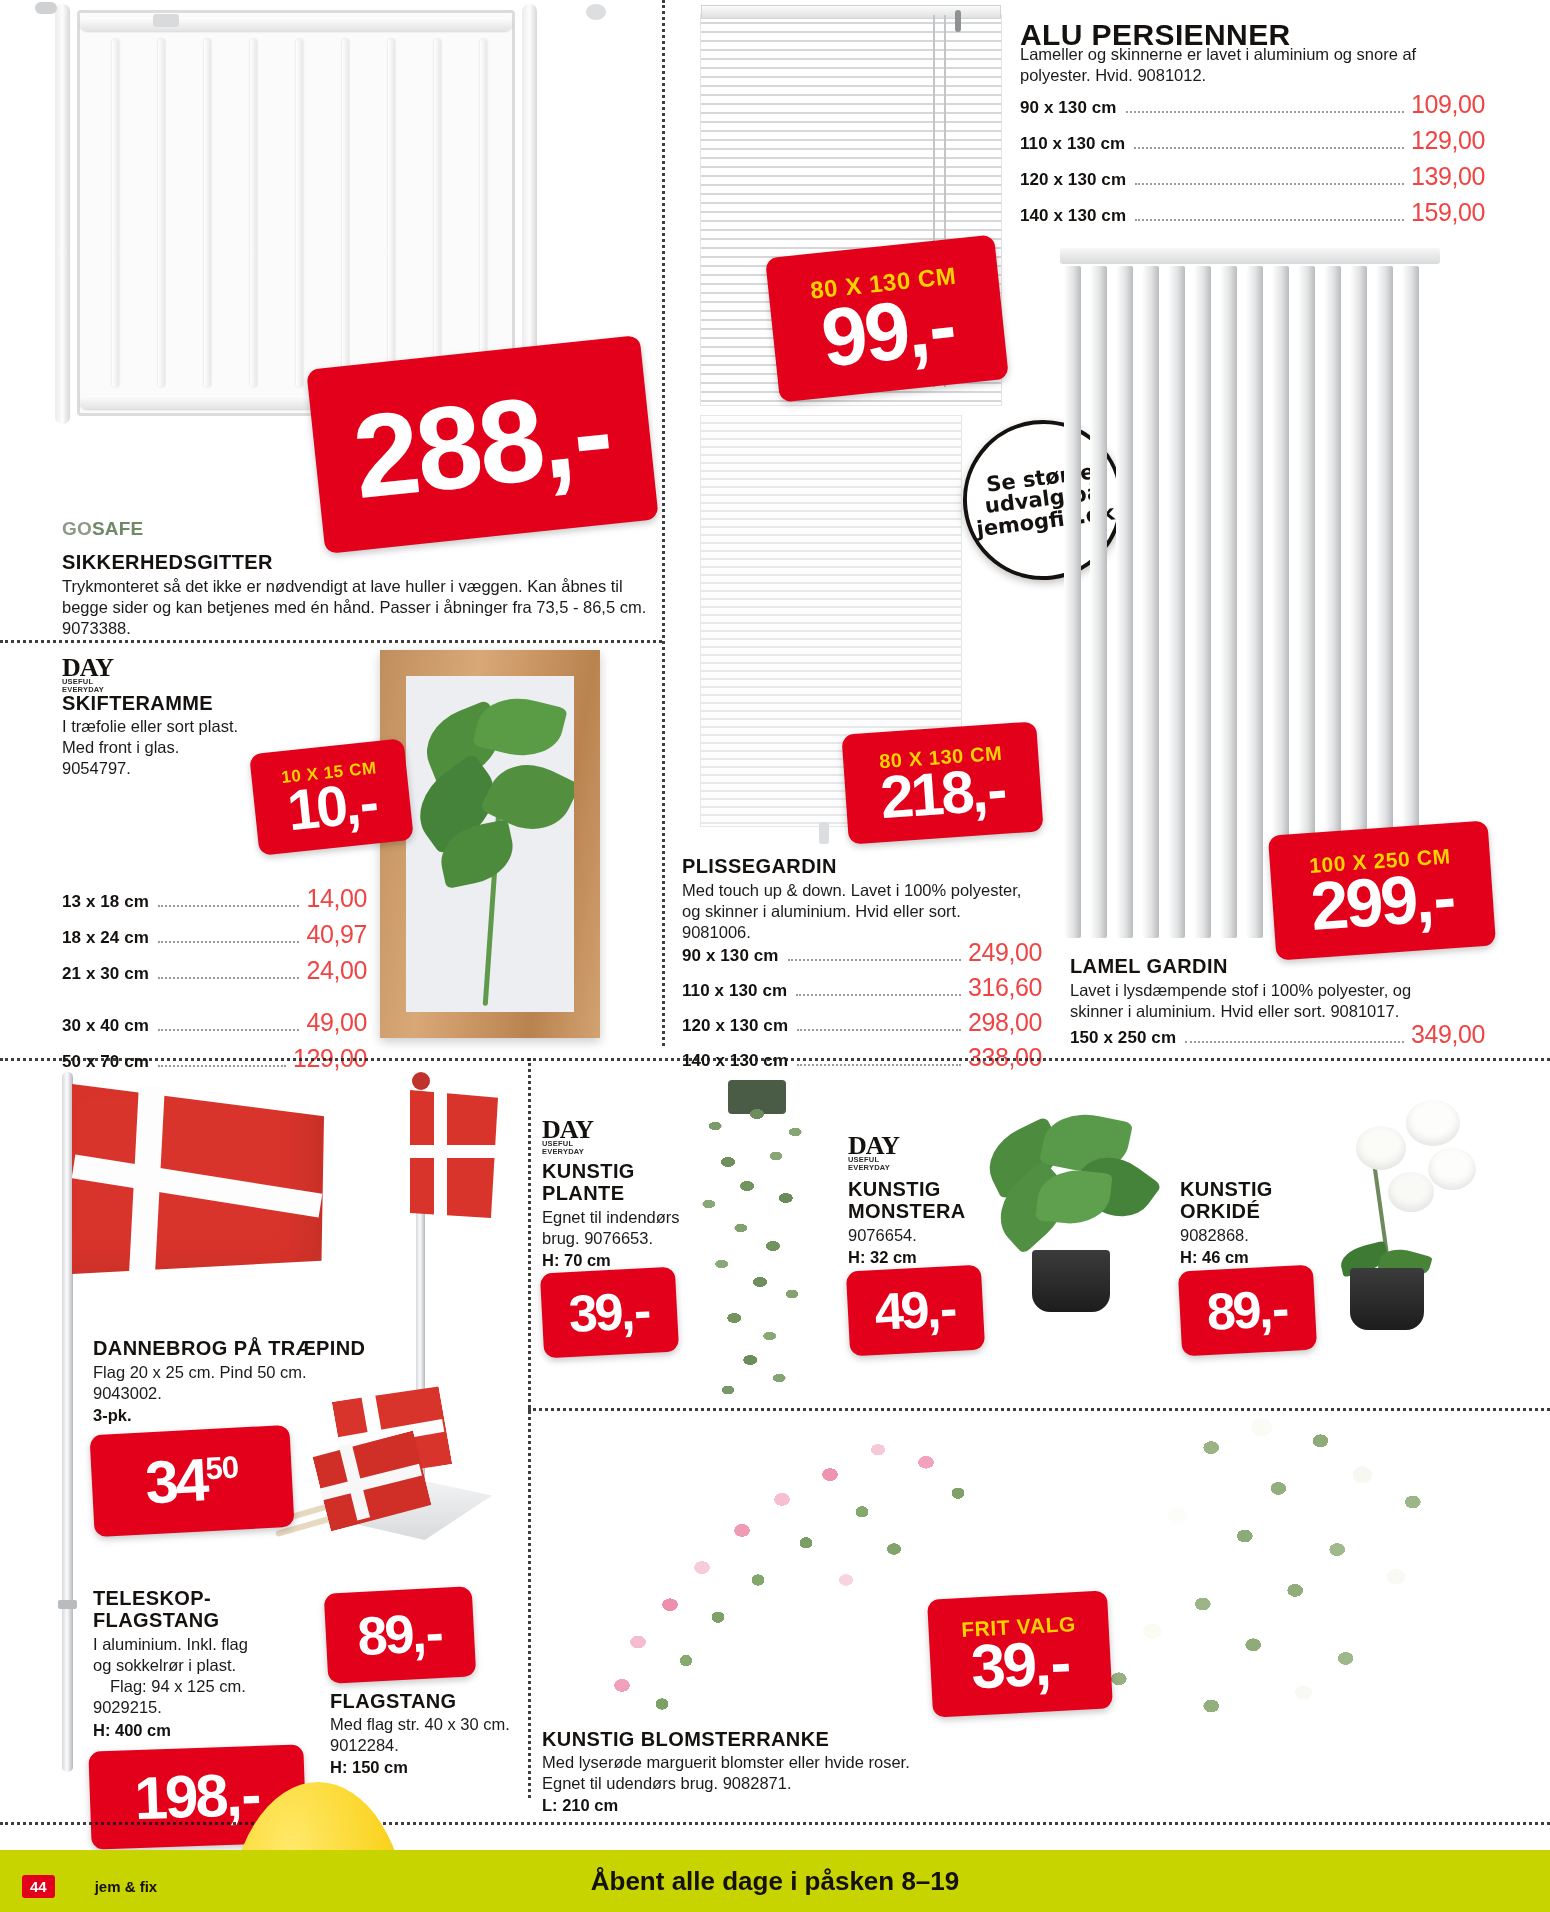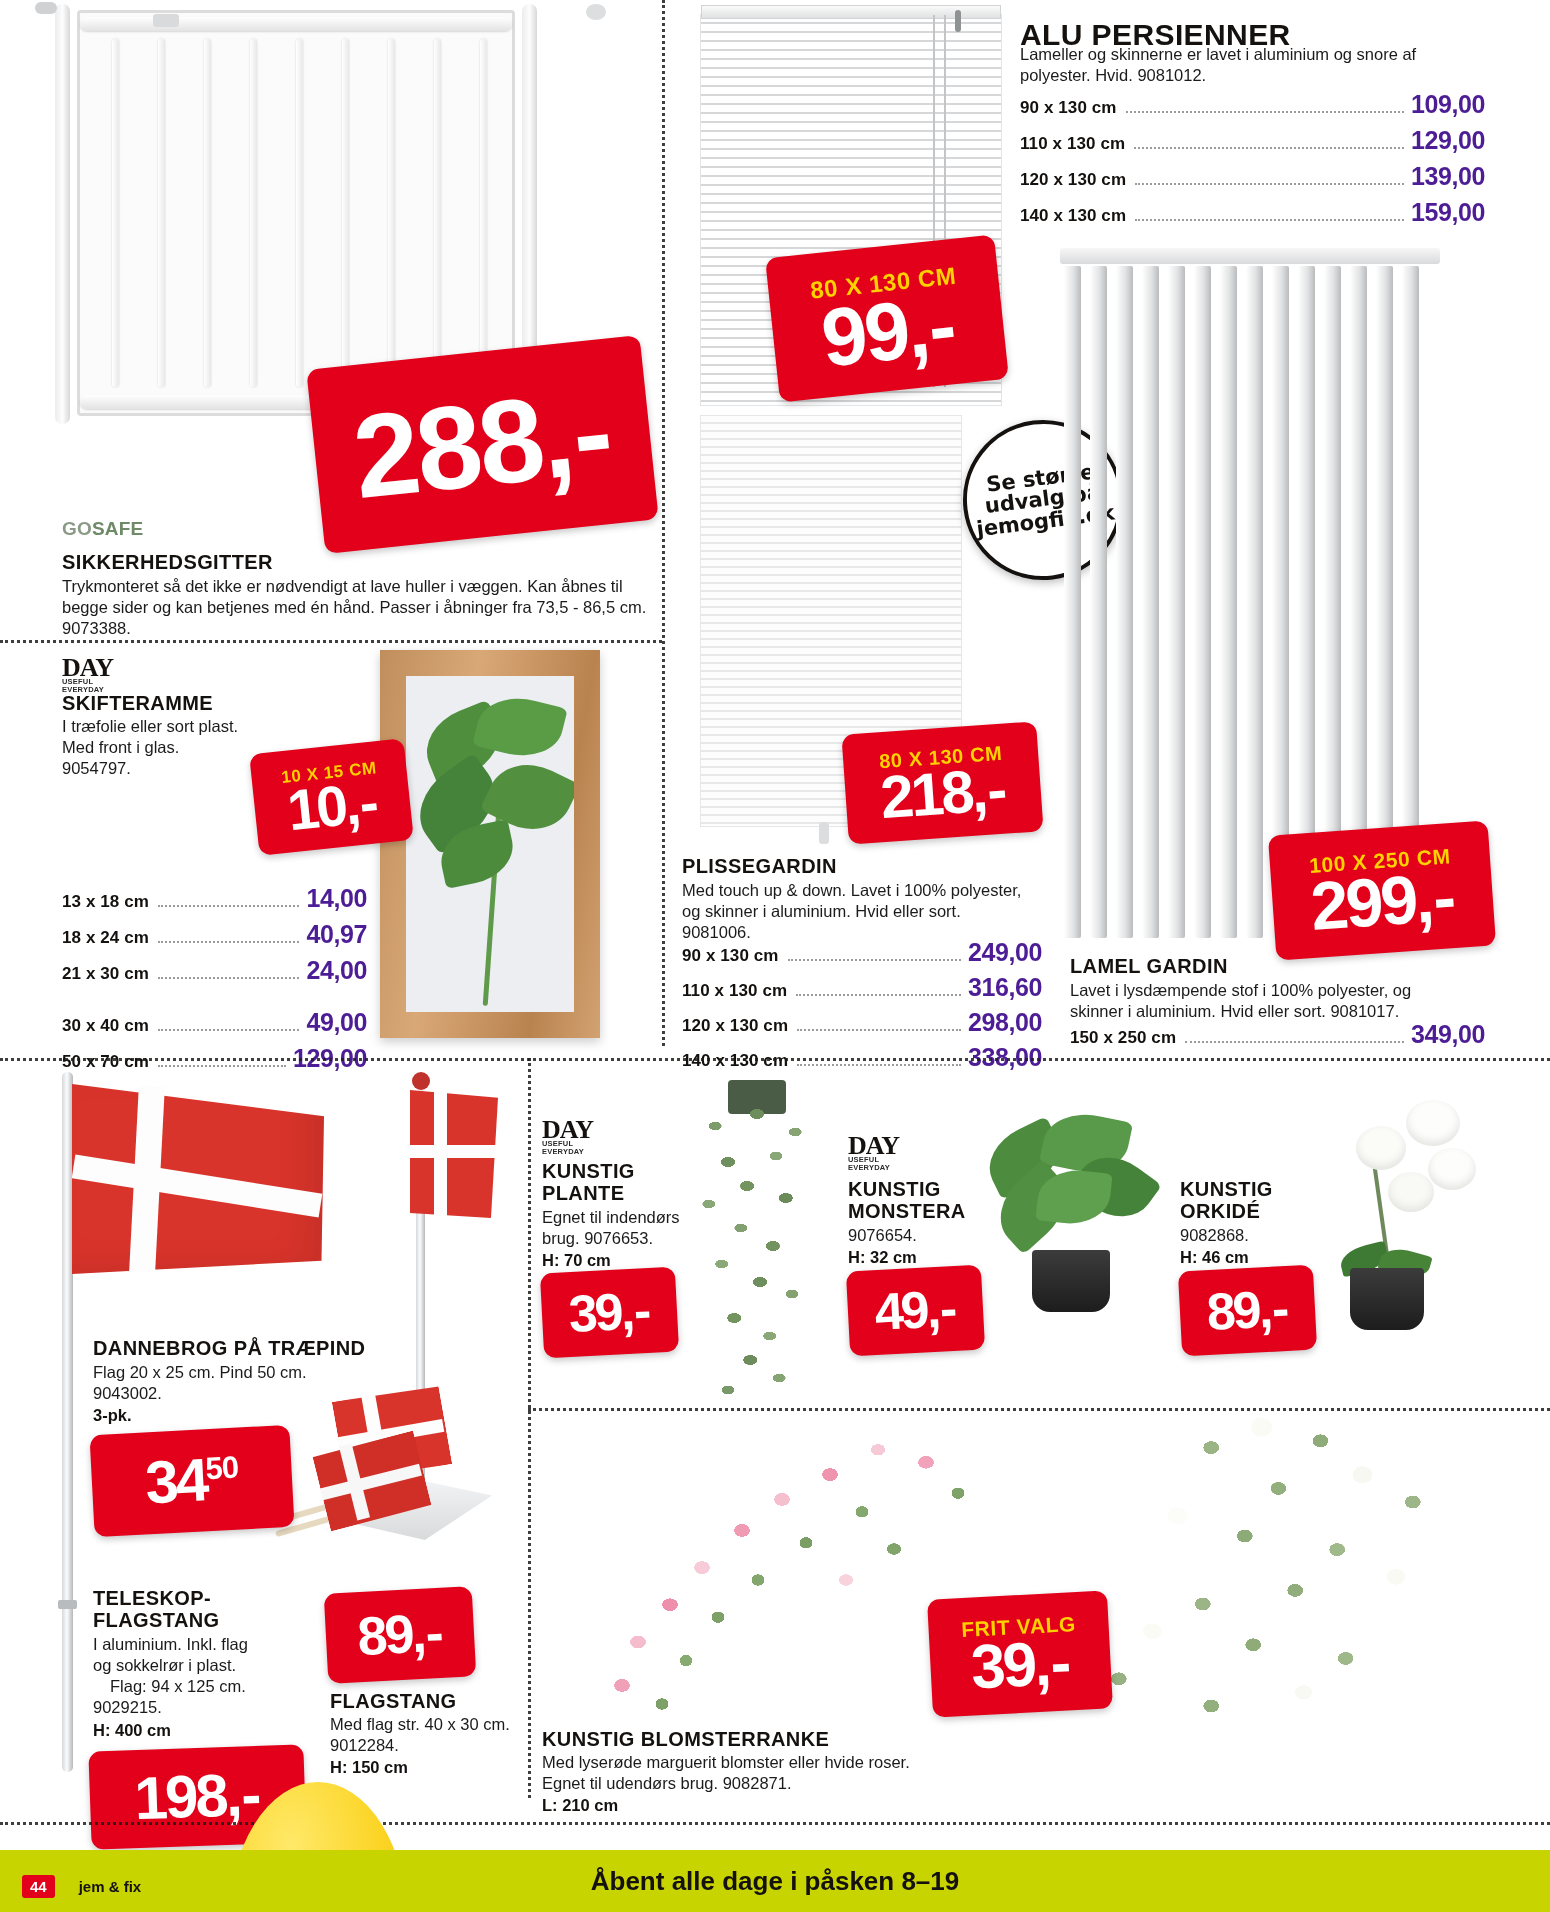--- a/index.html
+++ b/index.html
@@ -23,21 +23,21 @@
 
   
   .dotline{position:absolute;border-top:3px dotted #1d1d1b;opacity:.85;}
   .dotcol{position:absolute;border-left:3px dotted #1d1d1b;opacity:.85;}
 
   
   .ptable{position:absolute;}
   .prow{display:flex;align-items:baseline;white-space:nowrap;}
   .prow .sz{font-weight:bold;font-size:17px;letter-spacing:.1px;color:#14110f;}
   .prow .lead{flex:1 1 auto;border-bottom:2.5px dotted #9b9b9b;margin:0 7px 5px 9px;height:10px;}
-  .prow .amt{font-weight:bold;font-size:25px;color:#4c1d95;letter-spacing:-.4px;}
+  .prow .amt{font-weight:normal;font-size:25px;color:#ef4444;letter-spacing:-.4px;}
 
   
   .splash{position:absolute;background:#e2001a;color:#fff;border-radius:12px;
           display:flex;flex-direction:column;align-items:center;justify-content:center;
           box-shadow:0 3px 7px rgba(0,0,0,.22);}
   .splash .hdr{color:#ffd100;font-weight:bold;letter-spacing:.6px;line-height:1;}
   .splash .num{font-weight:bold;line-height:.84;letter-spacing:-3px;}
   .splash .num .kr{letter-spacing:-1px;}
   .splash .sup{font-size:.52em;vertical-align:super;letter-spacing:-1px;}
 
@@ -82,21 +82,21 @@
   .frame{position:absolute;background:linear-gradient(100deg,#c08e5d,#d9a877 35%,#b9834f 75%,#d2a271);
          padding:0;box-shadow:0 4px 10px rgba(0,0,0,.2);}
   .frame .mat{position:absolute;inset:26px;background:#eceef2;overflow:hidden;}
 
   
   .pole{position:absolute;width:11px;background:linear-gradient(90deg,#d6d8da,#fbfcfd 45%,#b5b8bb);border-radius:5px;}
 
   
   .footer{position:absolute;left:0;right:0;bottom:0;height:62px;background:#c8d400;}
   .footer .txt{position:absolute;left:0;right:0;top:16px;text-align:center;font-weight:bold;font-size:26px;color:#14110f;}
-  .pagebadge{position:absolute;left:22px;bottom:14px;display:flex;align-items:center;gap:8px;}
+  .pagebadge{position:absolute;left:22px;bottom:14px;display:flex;align-items:center;gap:24px;}
   .pagebadge .nump{background:#e2001a;color:#fff;font-weight:bold;font-size:15px;padding:3px 8px;border-radius:3px;}
   .pagebadge .brand{font-weight:bold;font-size:15px;color:#14110f;padding-left:16px;}
 
   .egg{position:absolute;background:radial-gradient(ellipse at 35% 28%,#ffe96a,#fbd424 55%,#e9bd0c);
        border-radius:50% 50% 50% 50%/60% 60% 40% 40%;}
   .egg .eye{position:absolute;width:16px;height:22px;background:#14110f;border-radius:50%;}
 
   
   .sticker{position:absolute;width:152px;height:152px;border-radius:50%;background:#fff;border:4px solid #14110f;
            display:flex;flex-direction:column;align-items:center;justify-content:center;

